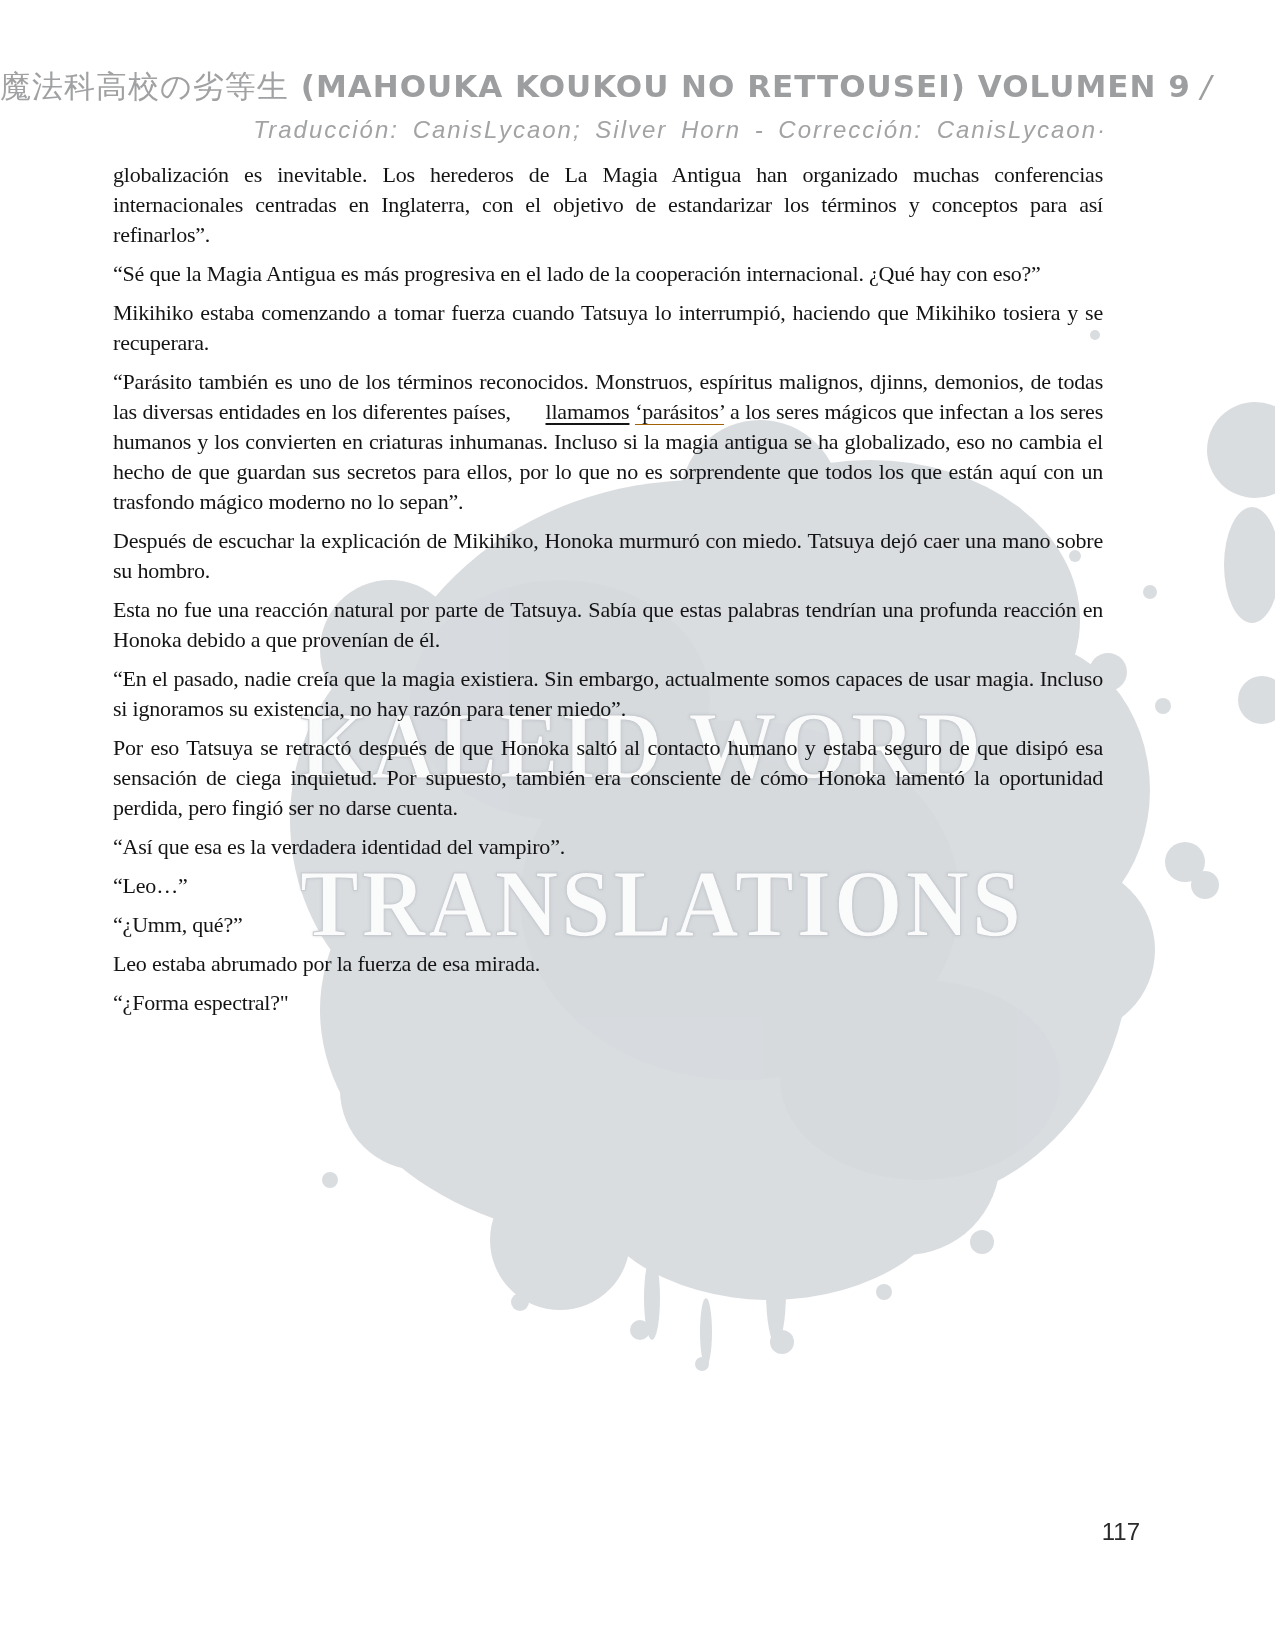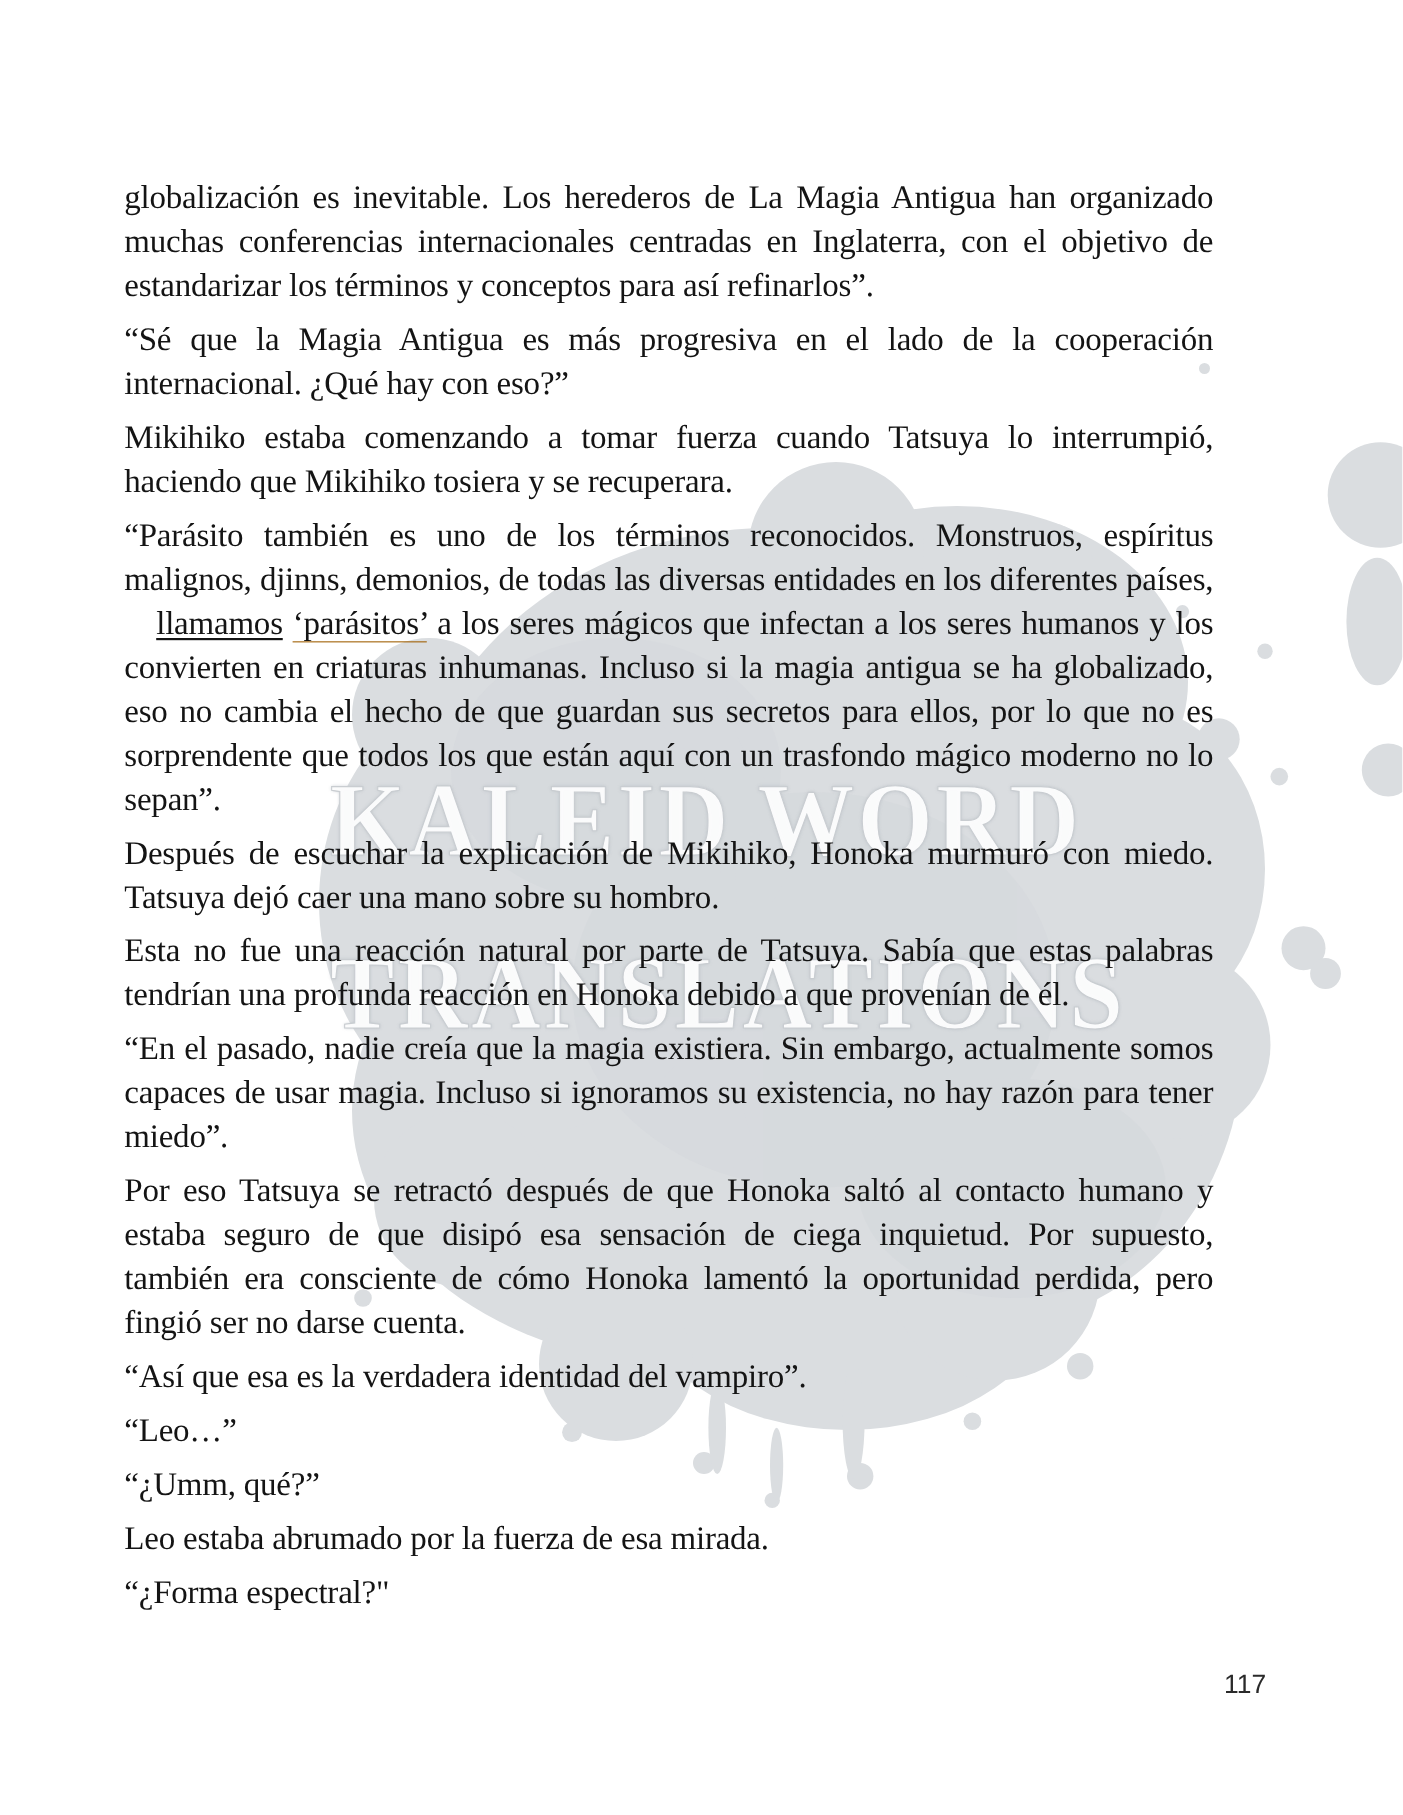--- a/index.html
+++ b/index.html
@@ -70,38 +70,38 @@
     letter-spacing:2px;
     word-spacing:5px;
   }
   
   .body-text{
     position:absolute;top:160px;left:113px;width:990px;
     z-index:2;
   }
   .body-text p{
     margin:0 0 9px 0;
-    font-size:30px;
-    line-height:40px;
+    font-size:22px;
+    line-height:30px;
     letter-spacing:-0.2px;
     color:#141414;
     text-align:justify;
   }
   .ul-black{
     text-decoration:underline;
     text-decoration-thickness:2px;
     text-underline-offset:4px;
     margin-left:29px;
   }
   .ul-gray{
     border-bottom:1px solid #a16207;
   }
   
   .page-number{
-    position:absolute;top:1518px;right:124px;
+    position:absolute;top:1518px;right:135px;
     z-index:2;
     font-family:"Liberation Sans",sans-serif;
     font-size:24px;
     color:#2a2a2a;
   }
 </style>
 </head>
 <body>
 
 <div class="page">
@@ -149,20 +149,28 @@
       <ellipse cx="560" cy="700" rx="150" ry="120"></ellipse>
       <ellipse cx="920" cy="1080" rx="140" ry="100"></ellipse>
     </g>
   </svg>
 
   <div class="watermark">
     <div>KALEID WORD</div>
     <div>TRANSLATIONS</div>
   </div>
 
+  <div class="header">
+    <div class="title-line">
+      <span class="title-jp">魔法科高校の劣等生</span>
+      <span class="title-latin">(MAHOUKA KOUKOU NO RETTOUSEI) VOLUMEN 9</span>
+      <span class="title-slash">/</span>
+    </div>
+    <div class="credits">Traducción: CanisLycaon; Silver Horn - Corrección: CanisLycaon·</div>
+  </div>
 
   <div class="body-text">
     <p>globalización es inevitable. Los herederos de La Magia Antigua han organizado muchas conferencias internacionales centradas en Inglaterra, con el objetivo de estandarizar los términos y conceptos para así refinarlos”.</p>
     <p>“Sé que la Magia Antigua es más progresiva en el lado de la cooperación internacional. ¿Qué hay con eso?”</p>
     <p>Mikihiko estaba comenzando a tomar fuerza cuando Tatsuya lo interrumpió, haciendo que Mikihiko tosiera y se recuperara.</p>
     <p><span>“Parásito también es uno de los términos reconocidos. Monstruos, espíritus malignos, djinns, demonios, de todas las diversas entidades en los diferentes países, </span><span class="ul-black">llamamos</span><span> </span><span class="ul-gray">‘parásitos’</span><span> a los seres mágicos que infectan a los seres humanos y los convierten en criaturas inhumanas. Incluso si la magia antigua se ha globalizado, eso no cambia el hecho de que guardan sus secretos para ellos, por lo que no es sorprendente que todos los que están aquí con un trasfondo mágico moderno no lo sepan”.</span></p>
     <p>Después de escuchar la explicación de Mikihiko, Honoka murmuró con miedo. Tatsuya dejó caer una mano sobre su hombro.</p>
     <p>Esta no fue una reacción natural por parte de Tatsuya. Sabía que estas palabras tendrían una profunda reacción en Honoka debido a que provenían de él.</p>
     <p>“En el pasado, nadie creía que la magia existiera. Sin embargo, actualmente somos capaces de usar magia. Incluso si ignoramos su existencia, no hay razón para tener miedo”.</p>
     <p>Por eso Tatsuya se retractó después de que Honoka saltó al contacto humano y estaba seguro de que disipó esa sensación de ciega inquietud. Por supuesto, también era consciente de cómo Honoka lamentó la oportunidad perdida, pero fingió ser no darse cuenta.</p>

